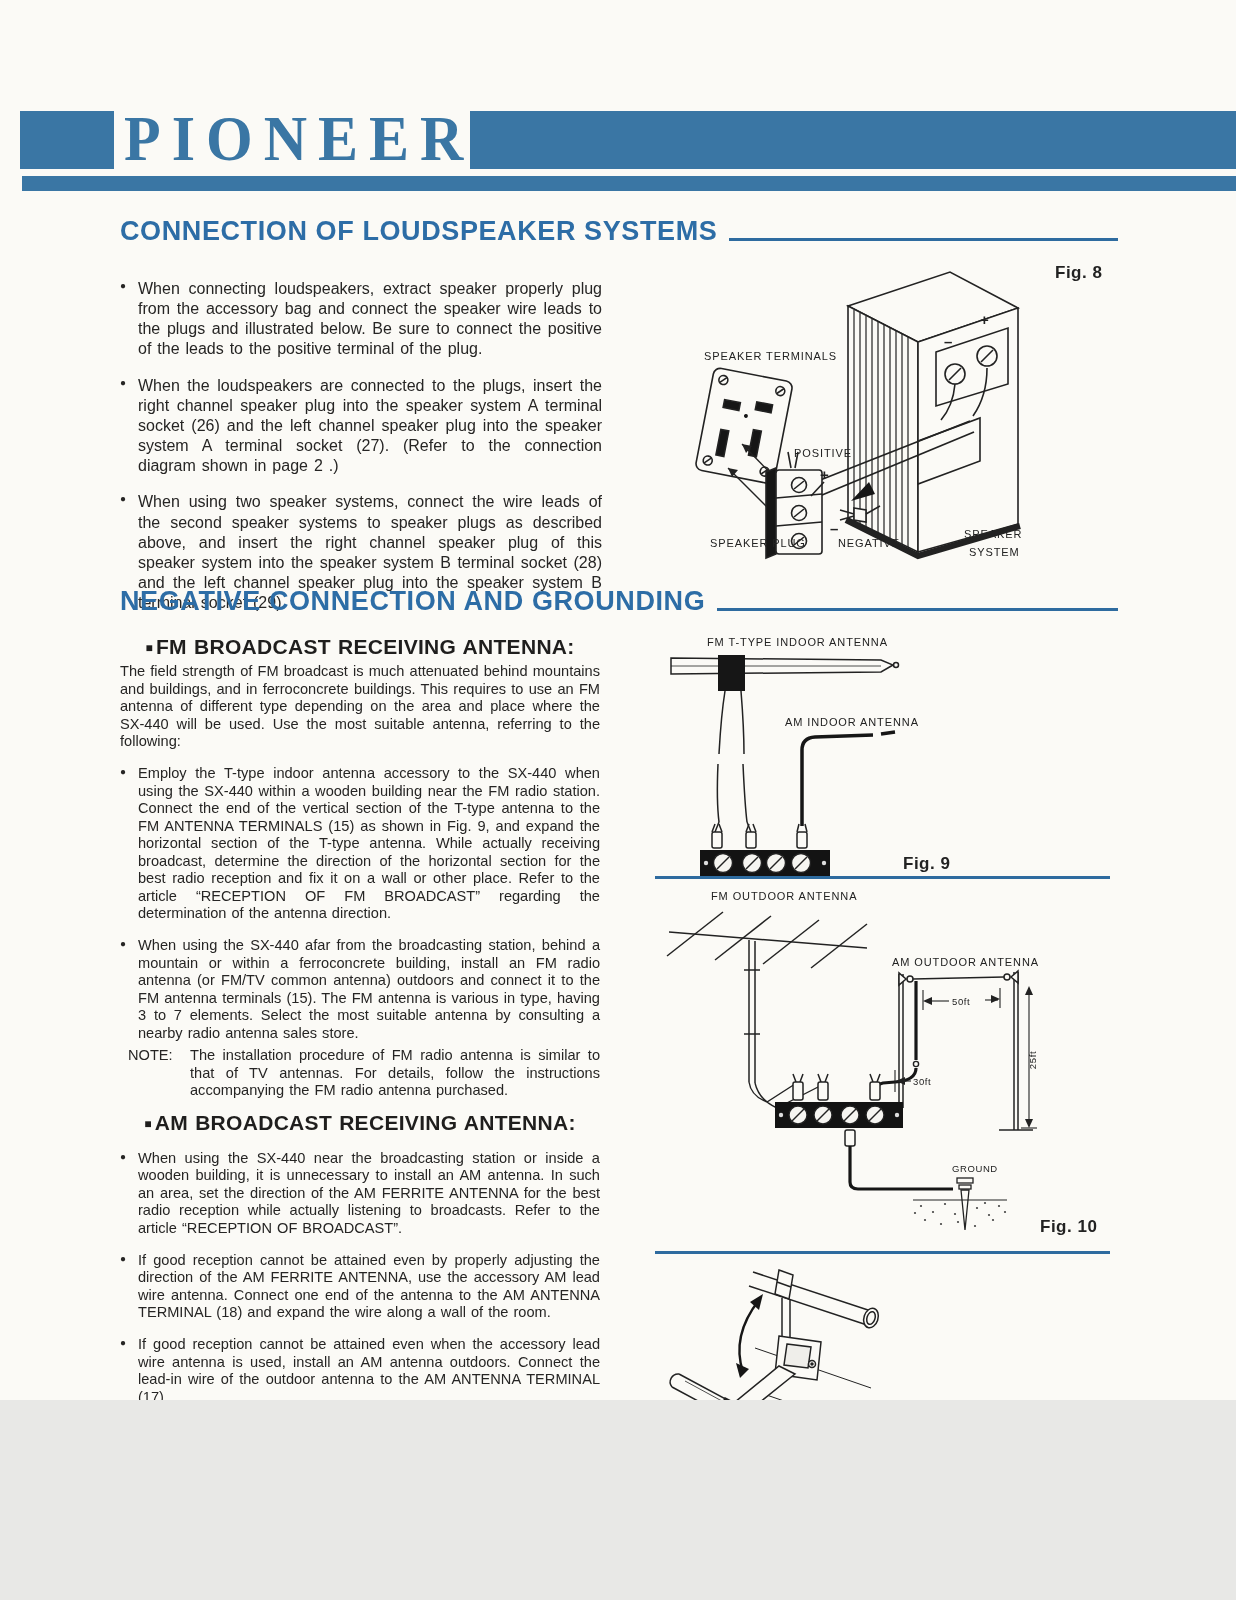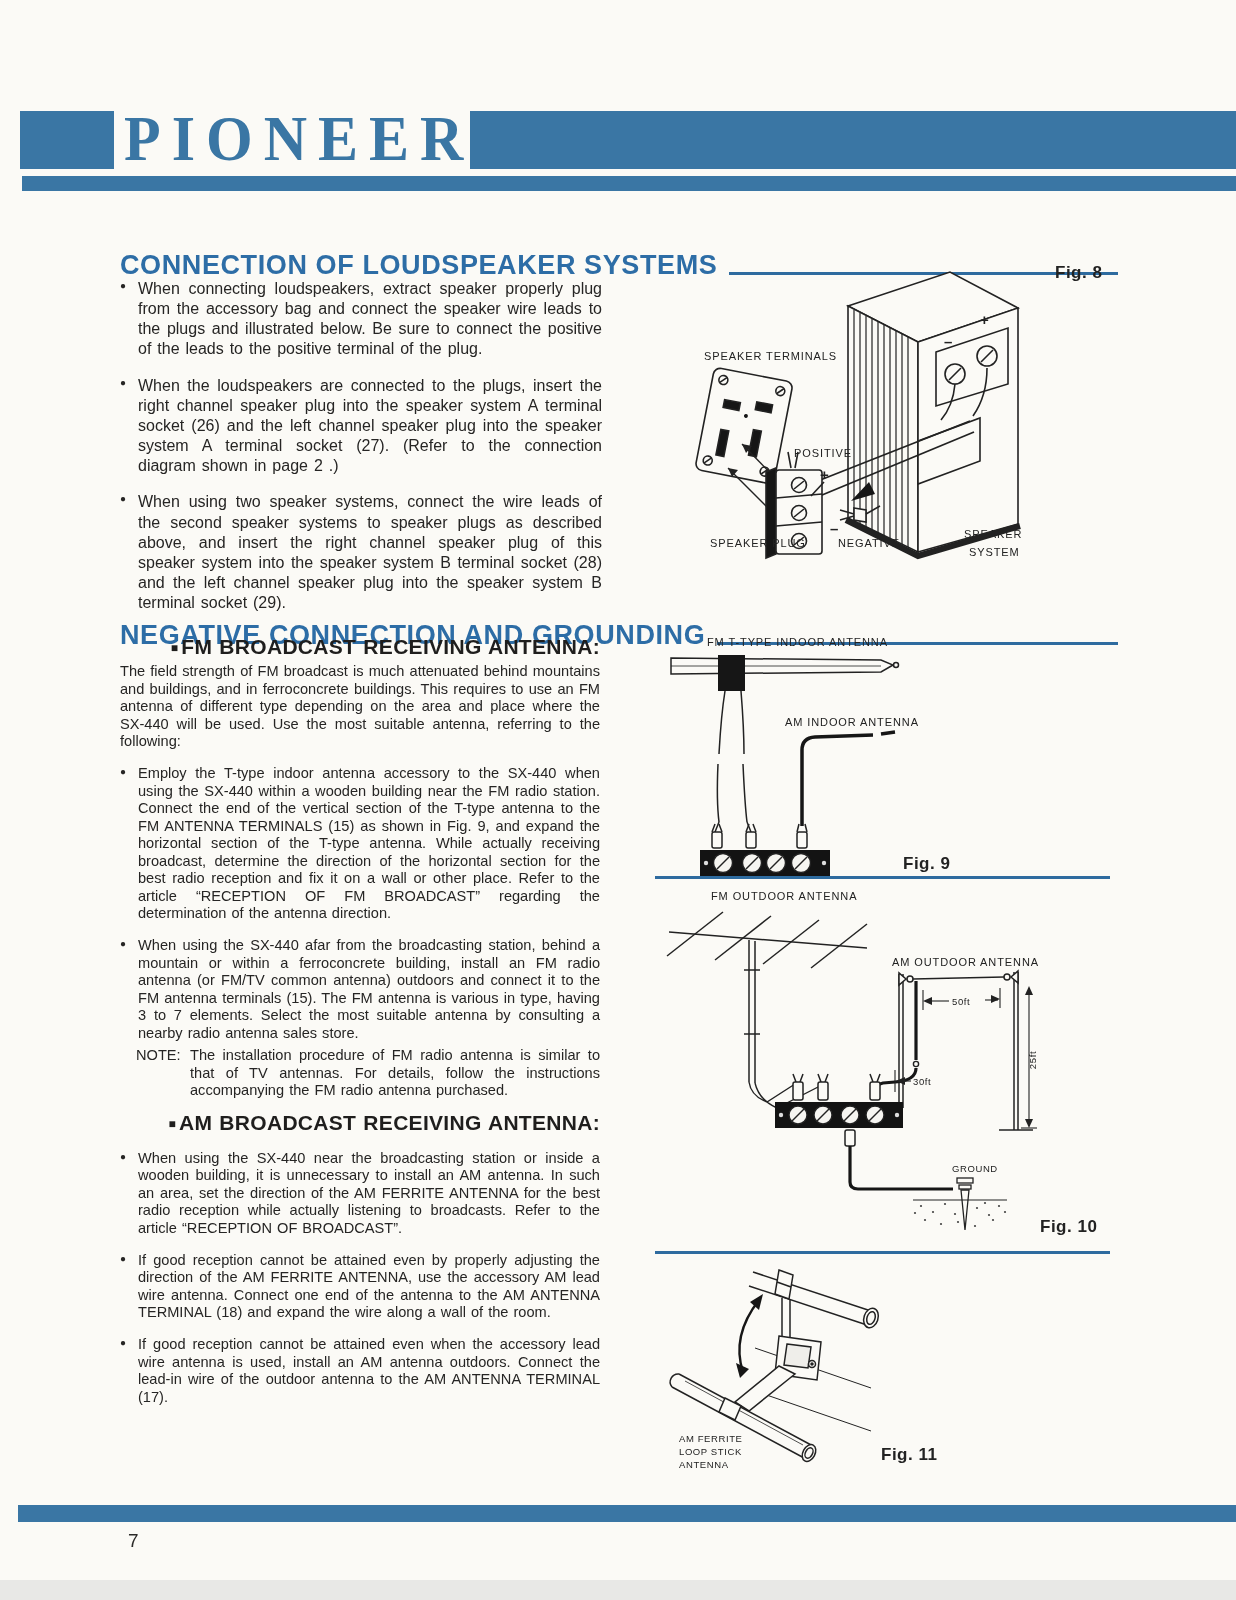--- a/index.html
+++ b/index.html
@@ -1,43 +1,43 @@
 <!DOCTYPE html>
 <html><head>
 <meta charset="utf-8">
 <style>
   html,body{margin:0;padding:0;}
   body{background:#e8e8e6;font-family:"Liberation Sans",sans-serif;}
-  #page{position:relative;width:1236px;height:1580px;background:#fbfaf6;overflow:hidden;
+  #page{position:relative;width:1236px;height:1400px;background:#fbfaf6;overflow:hidden;
         color:#262524;}
   
   .band{position:absolute;background:#3a76a4;}
   #logo-block{left:20px;top:111px;width:94px;height:58px;}
   #logo-bar{left:470px;top:111px;width:766px;height:58px;}
   #logo-stripe{left:22px;top:176px;width:1214px;height:15px;}
   #logo-text{position:absolute;left:124px;top:104px;font-family:"Liberation Serif",serif;
      font-weight:bold;font-size:60px;color:#3a76a4;letter-spacing:11px;
      transform:scaleY(1.04);transform-origin:top left;}
   
-  .section-head{position:absolute;left:120px;width:998px;display:flex;align-items:flex-end;margin-top:34px;}
+  .section-head{position:absolute;left:120px;width:998px;display:flex;align-items:flex-end;}
   .section-head .title{font-size:27px;font-weight:bold;color:#2d6da6;letter-spacing:0.6px;
      white-space:nowrap;}
   .section-head .rule{flex:1;border-bottom:3px solid #2e6b9f;margin:0 0 6px 12px;}
   
   .col{position:absolute;left:120px;text-align:justify;}
   #col1{top:263px;width:482px;font-size:16px;line-height:1.26;word-spacing:1.5px;}
   #col2{top:632px;width:480px;font-size:14.6px;line-height:1.2;word-spacing:1px;}
   .bullet{position:relative;padding-left:18px;margin-bottom:8px;}
   #col2 .bullet{margin-bottom:5px;}
   .bullet .dot{position:absolute;left:0;top:1px;font-size:10px;}
   .subhead{font-size:21px;font-weight:bold;color:#1f1e1d;letter-spacing:0.3px;margin:2px 0 4px 0;
-     text-align:right;}
+     text-align:center;}
   .subhead .sq{font-size:12px;vertical-align:2px;margin-right:3px;}
   .note{position:relative;padding-left:70px;margin:2px 0 10px 0;}
-  .note .nlabel{position:absolute;left:16px;top:0;}
+  .note .nlabel{position:absolute;left:8px;top:0;}
   .intro{margin-bottom:4px;}
   
   svg{position:absolute;overflow:visible;}
   svg text{font-family:"Liberation Sans",sans-serif;fill:#222;}
   .figlabel{font-size:11px;letter-spacing:0.9px;}
   .figlabel-sm{font-size:9.5px;letter-spacing:0.6px;}
   .figcap{font-size:17px;font-weight:600;letter-spacing:0.5px;}
   .sign{font-size:15px;font-weight:bold;}
   .sep{position:absolute;left:655px;width:455px;height:3px;background:#2e6b9f;}
   

